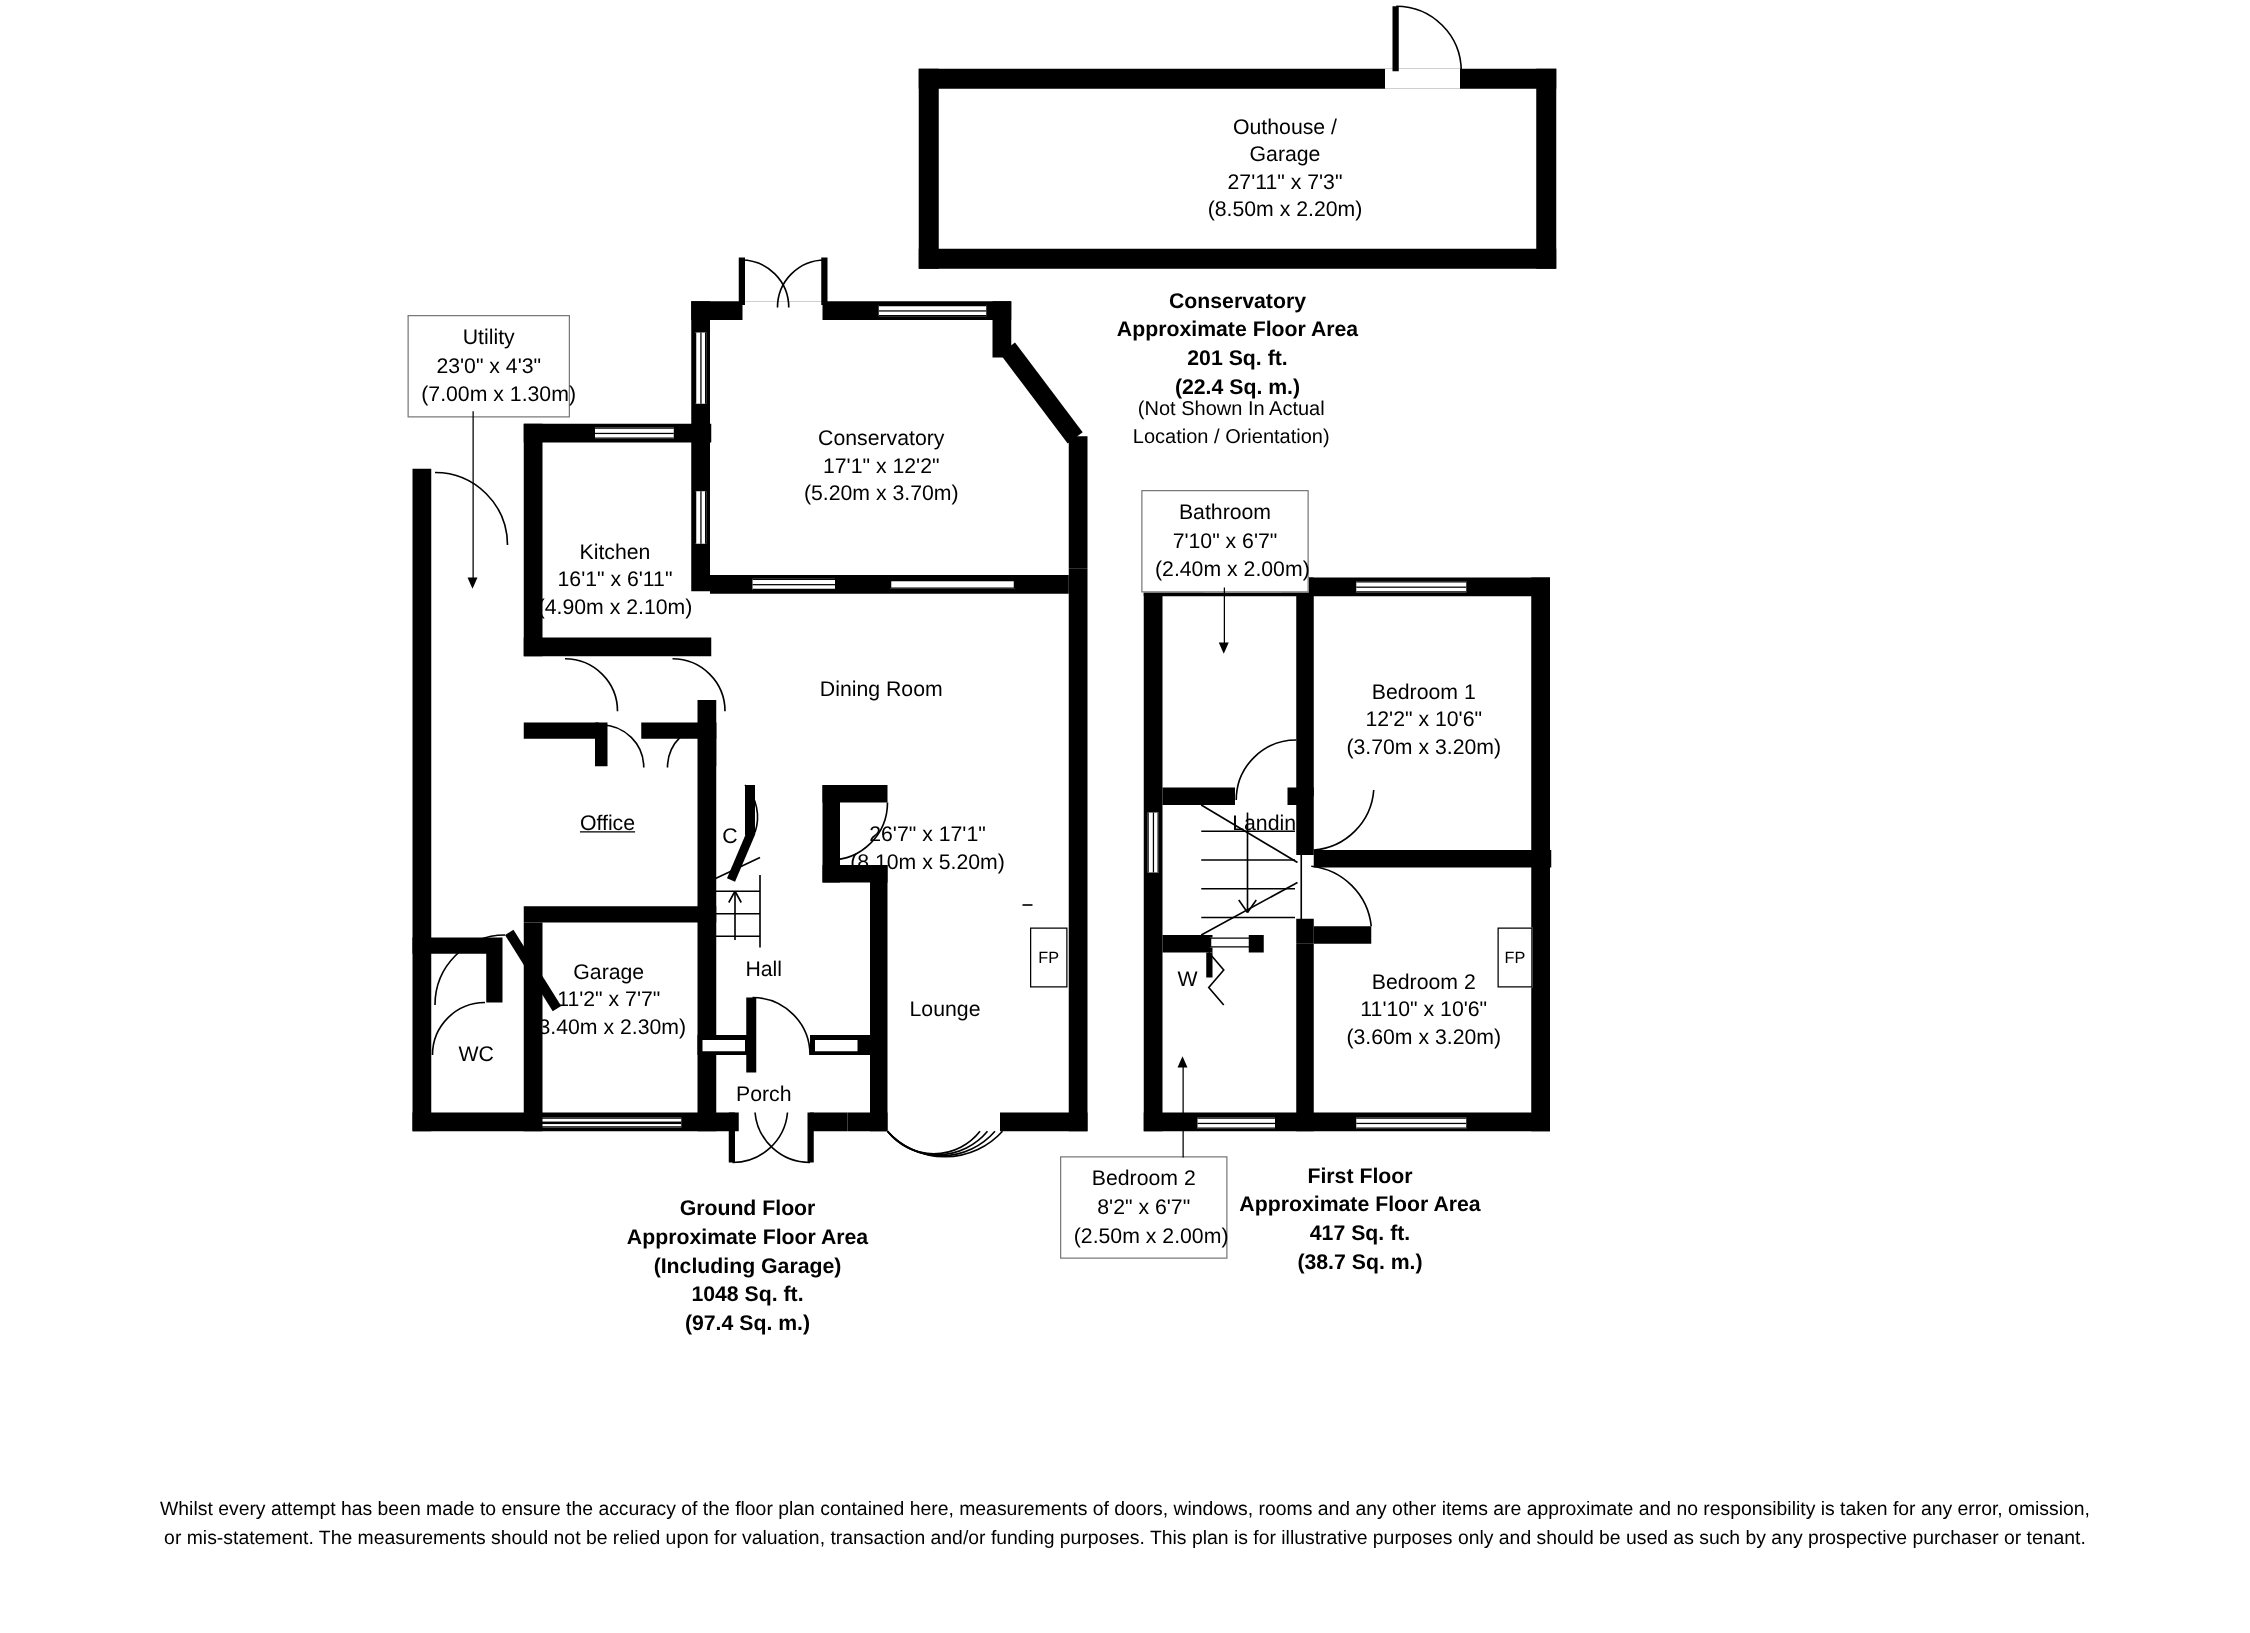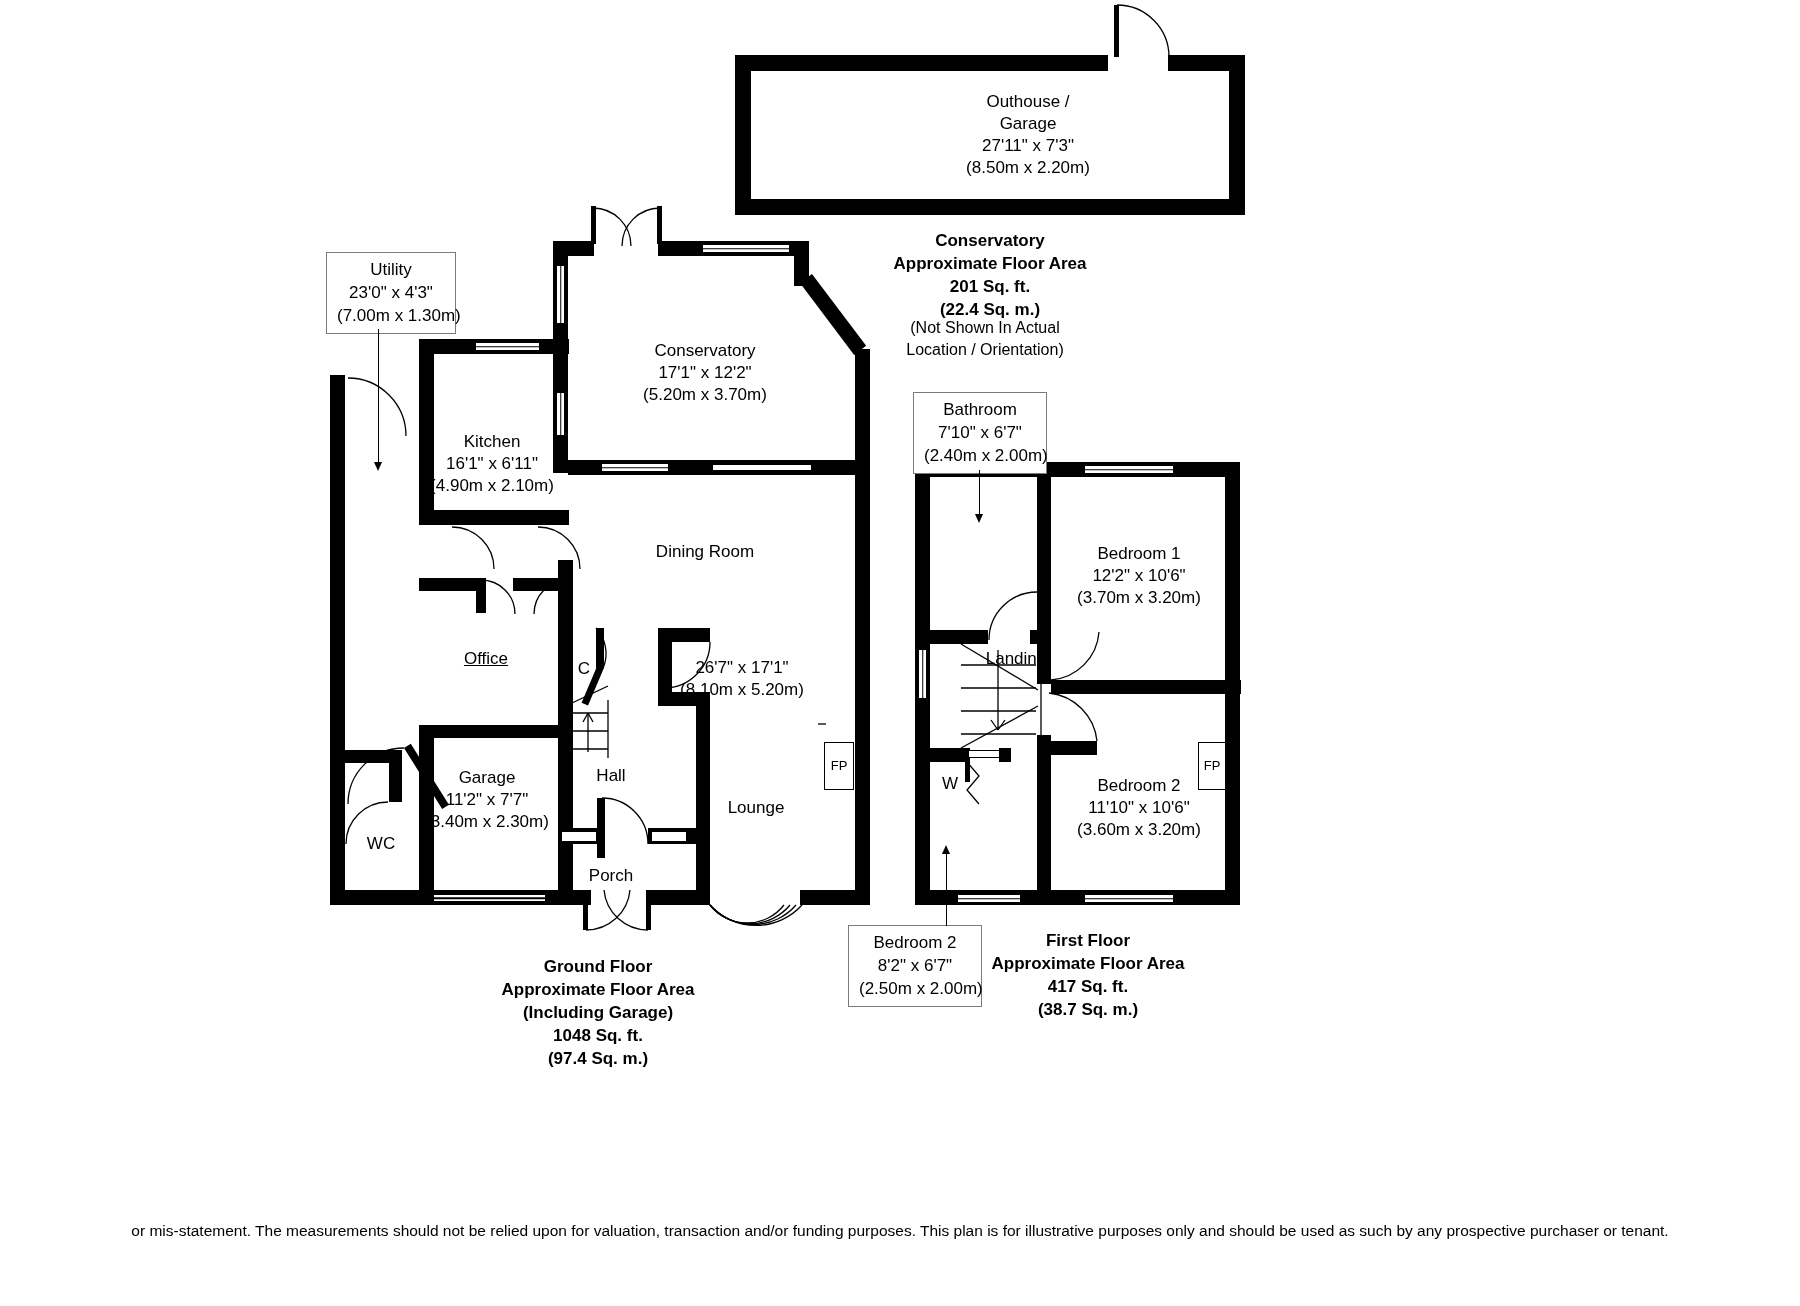--- a/index.html
+++ b/index.html
@@ -498,15 +498,16 @@
       <path d="M1051 680 A52 52 0 0 0 1099 632" transform="translate(0,0)"></path>
 
       <path d="M1097 741 A54 54 0 0 0 1049 693"></path>
 
       <path d="M967 762 l12 14 l-12 14 l12 14"></path>
 
       <line x1="818" y1="724" x2="826" y2="724"></line>
     </g>
   </svg>
 
+  <div class="footer" style="top:1196px;">Whilst every attempt has been made to ensure the accuracy of the floor plan contained here, measurements of doors, windows, rooms and any other items are approximate and no responsibility is taken for any error, omission,</div>
   <div class="footer" style="top:1219px;">or mis-statement. The measurements should not be relied upon for valuation, transaction and/or funding purposes. This plan is for illustrative purposes only and should be used as such by any prospective purchaser or tenant.</div>
 
 </div>
 
 </body></html>

